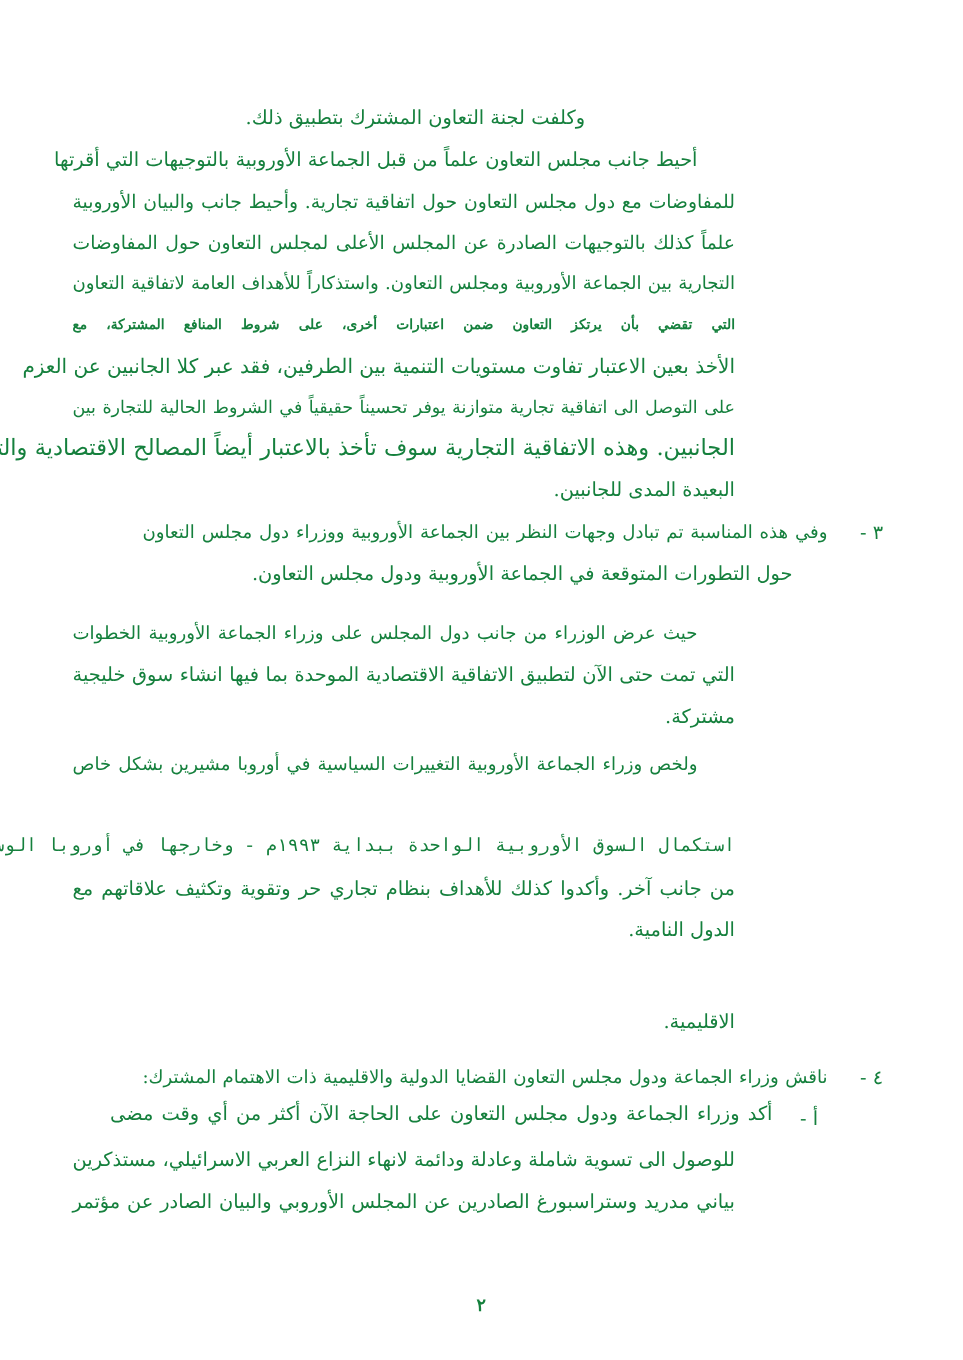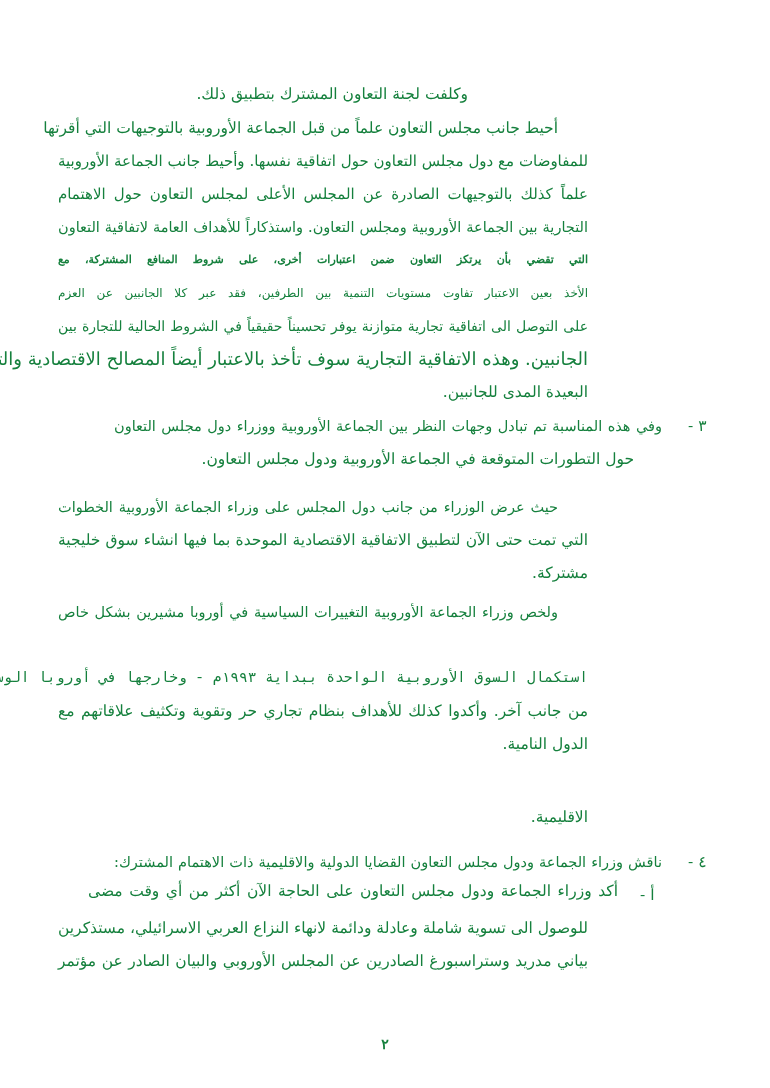--- a/index.html
+++ b/index.html
@@ -22,25 +22,25 @@
     }
   </style>
 </head>
 <body>
 
 <div class="page">
 
   <div class="line" style="top:84px; right:302px;">وكلفت لجنة التعاون المشترك بتطبيق ذلك.</div>
 
   <div class="line" style="top:118px; right:212px;">أحيط جانب مجلس التعاون علماً من قبل الجماعة الأوروبية بالتوجيهات التي أقرتها</div>
-  <div class="line j" style="top: 151px; right: 182px; width: 530px; font-size: 15px;">للمفاوضات مع دول مجلس التعاون حول اتفاقية نفسها. وأحيط جانب الجماعة الأوروبية</div>
-  <div class="line j" style="top: 184px; right: 182px; width: 530px; font-size: 15px;">علماً كذلك بالتوجيهات الصادرة عن المجلس الأعلى لمجلس التعاون حول الاهتمام</div>
+  <div class="line j" style="top: 151px; right: 182px; width: 530px; font-size: 15px;">للمفاوضات مع دول مجلس التعاون حول اتفاقية تجارية. وأحيط جانب والبيان الأوروبية</div>
+  <div class="line j" style="top: 184px; right: 182px; width: 530px; font-size: 15px;">علماً كذلك بالتوجيهات الصادرة عن المجلس الأعلى لمجلس التعاون حول المفاوضات</div>
   <div class="line j" style="top: 217px; right: 182px; width: 530px; font-size: 14.5px;">التجارية بين الجماعة الأوروبية ومجلس التعاون. واستذكاراً للأهداف العامة لاتفاقية التعاون</div>
   <div class="line j" style="top: 250px; right: 182px; width: 530px; font-size: 11px; font-weight: bold;">التي تقضي بأن يرتكز التعاون ضمن اعتبارات أخرى، على شروط المنافع المشتركة، مع</div>
-  <div class="line j" style="top: 283px; right: 182px; width: 530px; font-size: 12px;">الأخذ بعين الاعتبار تفاوت مستويات التنمية بين الطرفين، فقد عبر كلا الجانبين عن العزم</div>
+  <div class="line j" style="top: 283px; right: 182px; width: 530px; font-size: 16px;">الأخذ بعين الاعتبار تفاوت مستويات التنمية بين الطرفين، فقد عبر كلا الجانبين عن العزم</div>
   <div class="line j" style="top: 316px; right: 182px; width: 530px; font-size: 14px;">على التوصل الى اتفاقية تجارية متوازنة يوفر تحسيناً حقيقياً في الشروط الحالية للتجارة بين</div>
   <div class="line j" style="top: 349px; right: 182px; width: 530px; font-size: 18px;">الجانبين. وهذه الاتفاقية التجارية سوف تأخذ بالاعتبار أيضاً المصالح الاقتصادية والتجارية</div>
   <div class="line" style="top:382px; right:182px;">البعيدة المدى للجانبين.</div>
 
   <div class="num" style="top:416px; left:688px;">٣ -</div>
   <div class="line j" style="top: 416px; right: 108px; width: 548px; font-size: 14.5px;">وفي هذه المناسبة تم تبادل وجهات النظر بين الجماعة الأوروبية ووزراء دول مجلس التعاون</div>
   <div class="line" style="top:449px; right:136px;">حول التطورات المتوقعة في الجماعة الأوروبية ودول مجلس التعاون.</div>
 
   <div class="line j" style="top: 497px; right: 212px; width: 500px; font-size: 14.5px;">حيث عرض الوزراء من جانب دول المجلس على وزراء الجماعة الأوروبية الخطوات</div>
   <div class="line j" style="top:530px; right:182px; width:530px;">التي تمت حتى الآن لتطبيق الاتفاقية الاقتصادية الموحدة بما فيها انشاء سوق خليجية</div>

